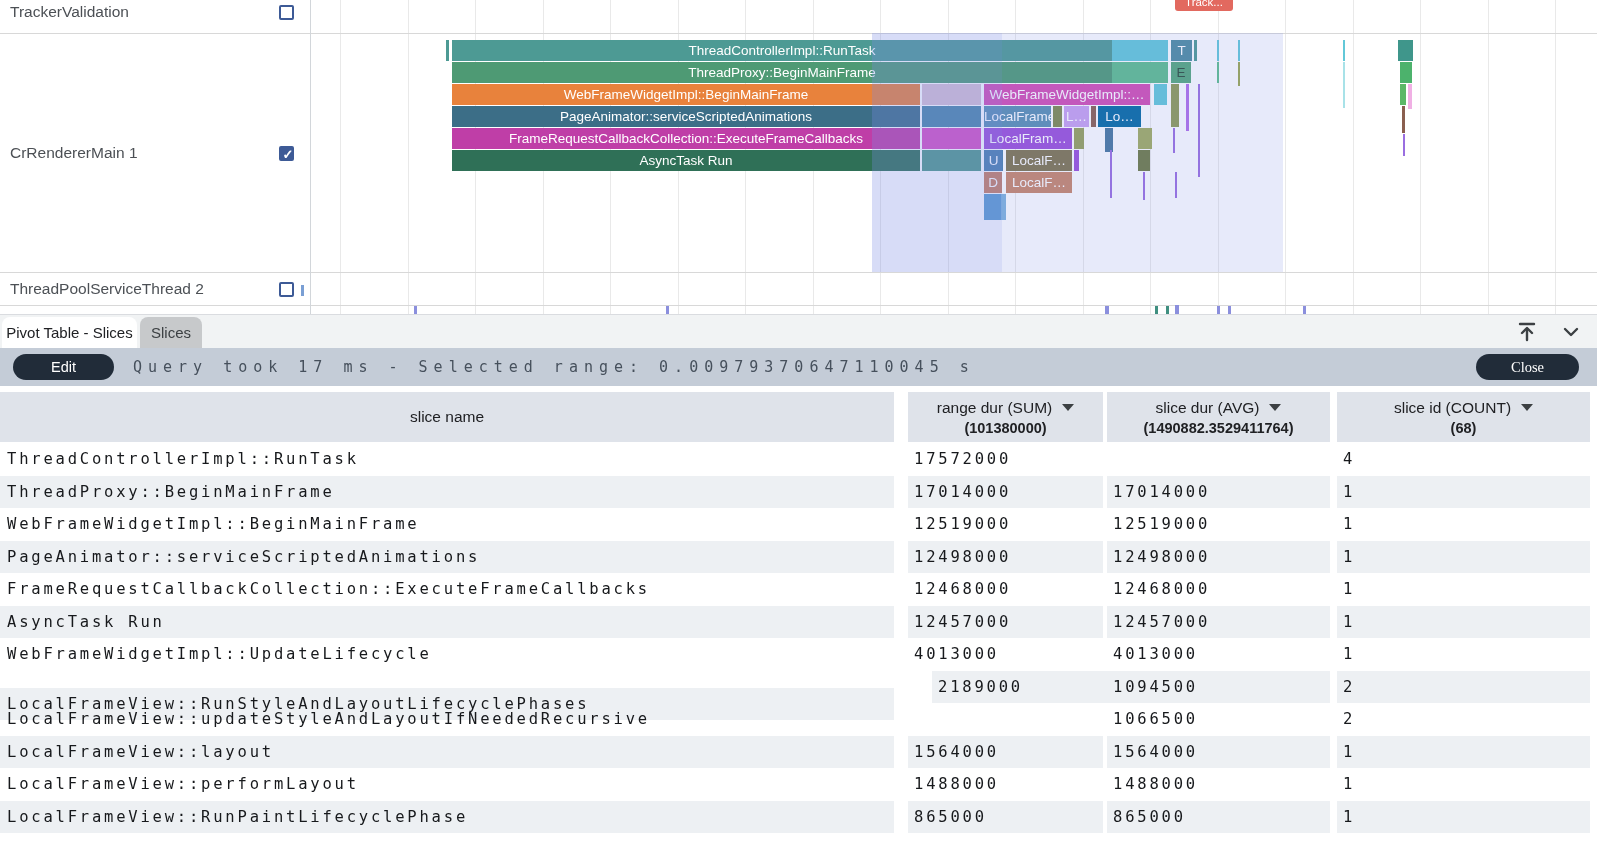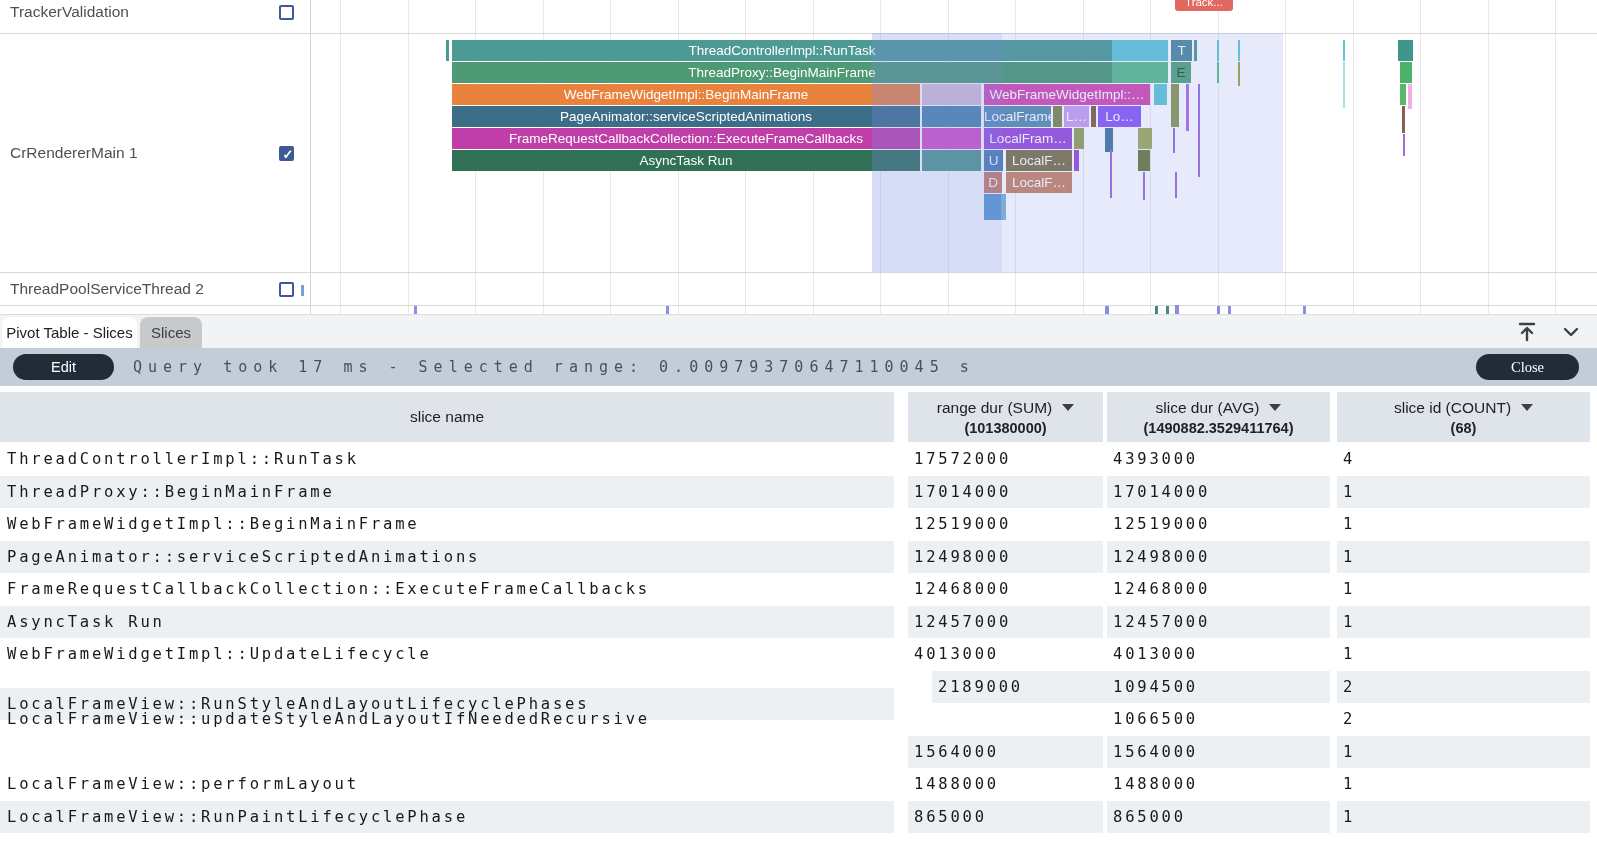--- a/index.html
+++ b/index.html
@@ -146,21 +146,21 @@
         </div>
         <div class="slice" style="left: 922px; top: 106px; width: 59px; height: 21px; background: rgb(75, 134, 168);"></div>
         <div class="slice" style="left: 984px; top: 106px; width: 67px; height: 21px; background: rgb(90, 143, 179);">
           <span class="slice-label">LocalFrame…</span>
         </div>
         <div class="slice" style="left: 1053px; top: 106px; width: 9px; height: 21px; background: rgb(127, 138, 77);"></div>
         <div class="slice" style="left: 1064px; top: 106px; width: 25px; height: 21px; background: rgb(201, 161, 240);">
           <span class="slice-label">L…</span>
         </div>
         <div class="slice" style="left: 1091px; top: 106px; width: 5px; height: 21px; background: rgb(138, 95, 79);"></div>
-        <div class="slice" style="left: 1098px; top: 106px; width: 43px; height: 21px; background: #8b5cf6;">
+        <div class="slice" style="left: 1098px; top: 106px; width: 43px; height: 21px; background: #0369a1;">
           <span class="slice-label">Lo…</span>
         </div>
         <div class="slice" style="left: 452px; top: 128px; width: 468px; height: 21px; background: rgb(191, 62, 167);">
           <span class="slice-label">FrameRequestCallbackCollection::ExecuteFrameCallbacks</span>
         </div>
         <div class="slice" style="left: 922px; top: 128px; width: 59px; height: 21px; background: rgb(215, 79, 195);"></div>
         <div class="slice" style="left: 984px; top: 128px; width: 88px; height: 21px; background: rgb(155, 80, 217);">
           <span class="slice-label">LocalFram…</span>
         </div>
         <div class="slice" style="left: 1074px; top: 128px; width: 10px; height: 21px; background: rgb(151, 161, 89);"></div>
@@ -271,21 +271,20 @@
             <span>slice id (COUNT)</span>
             <span class="sort-arrow"></span>
           </div>
           <div class="hline2">(68)</div>
         </div>
       </div>
     <div id="tbody">
         <div class="trow" style="top: 0px;">
           <div class="tcell name" style="left: 0px; width: 894px;">ThreadControllerImpl::RunTask</div>
           <div class="tcell num" style="left: 908px; width: 195px;">17572000</div>
-          <div class="tcell num" style="left: 1107px; width: 223px;">4393000</div>
           <div class="tcell num" style="left: 1337px; width: 253px;">4</div>
         </div>
         <div class="trow" style="top: 32.5px;">
           <div class="tcell shaded name" style="left: 0px; width: 894px;">ThreadProxy::BeginMainFrame</div>
           <div class="tcell shaded num" style="left: 908px; width: 195px;">17014000</div>
           <div class="tcell shaded num" style="left: 1107px; width: 223px;">17014000</div>
           <div class="tcell shaded num" style="left: 1337px; width: 253px;">1</div>
         </div>
         <div class="trow" style="top: 65px;">
           <div class="tcell name" style="left: 0px; width: 894px;">WebFrameWidgetImpl::BeginMainFrame</div>
@@ -322,20 +321,21 @@
           <div class="tcell shaded num" style="left: 908px; width: 195px; margin-left: 24px;">2189000</div>
           <div class="tcell shaded num" style="left: 1107px; width: 223px;">1094500</div>
           <div class="tcell shaded num" style="left: 1337px; width: 253px;">2</div>
         </div>
         <div class="trow" style="top: 260px;">
           <div class="tcell name" style="left: 0px; width: 894px;">LocalFrameView::updateStyleAndLayoutIfNeededRecursive</div>
           <div class="tcell num" style="left: 1107px; width: 223px;">1066500</div>
           <div class="tcell num" style="left: 1337px; width: 253px;">2</div>
         </div>
         <div class="trow" style="top: 292.5px;">
+          <div class="tcell shaded name" style="left: 0px; width: 894px;">LocalFrameView::layout</div>
           <div class="tcell shaded num" style="left: 908px; width: 195px;">1564000</div>
           <div class="tcell shaded num" style="left: 1107px; width: 223px;">1564000</div>
           <div class="tcell shaded num" style="left: 1337px; width: 253px;">1</div>
         </div>
         <div class="trow" style="top: 325px;">
           <div class="tcell name" style="left: 0px; width: 894px;">LocalFrameView::performLayout</div>
           <div class="tcell num" style="left: 908px; width: 195px;">1488000</div>
           <div class="tcell num" style="left: 1107px; width: 223px;">1488000</div>
           <div class="tcell num" style="left: 1337px; width: 253px;">1</div>
         </div>

